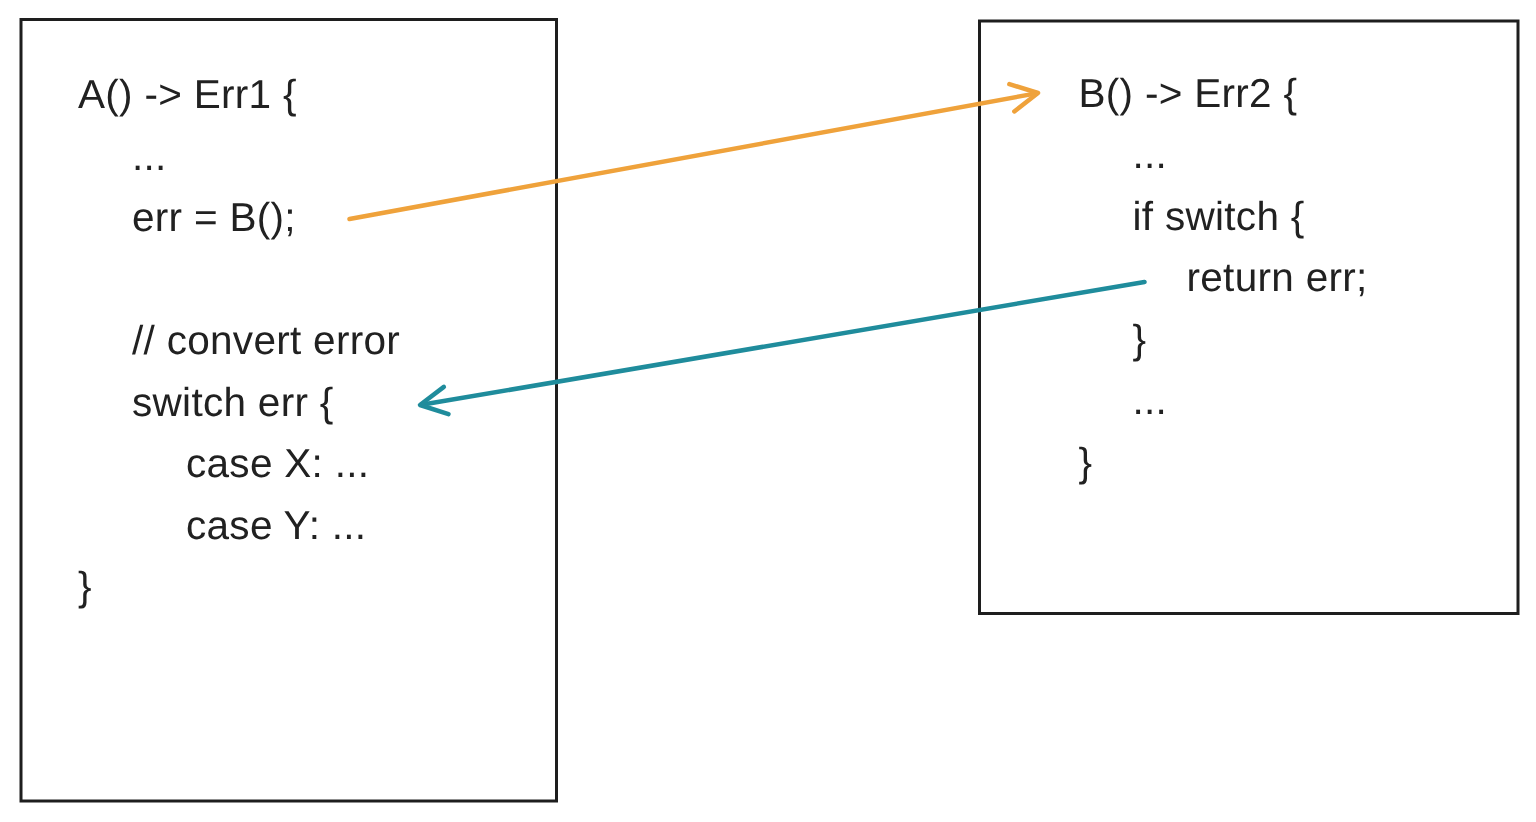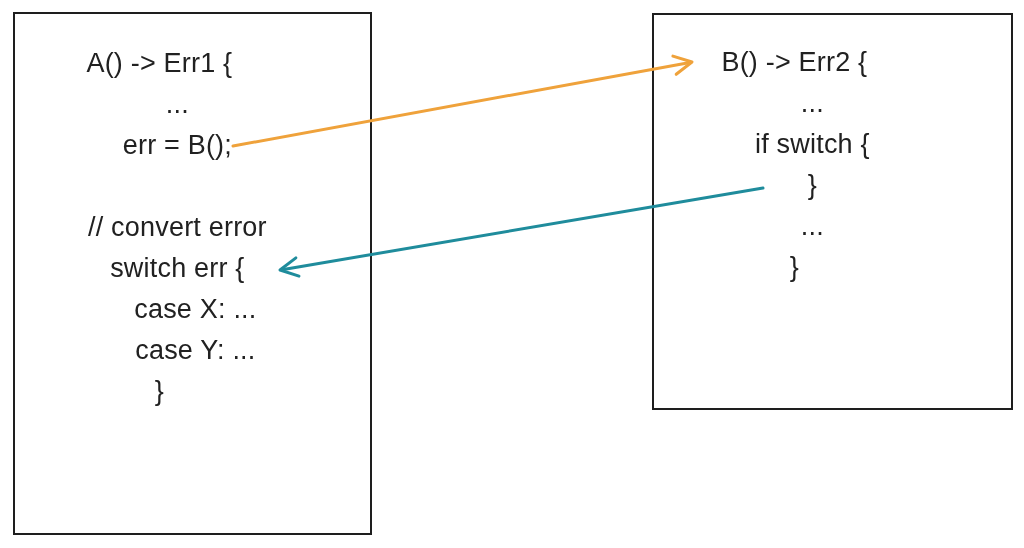--- a/index.html
+++ b/index.html
@@ -37,21 +37,21 @@
   .code {
     position: absolute;
     font-size: 27px;
     line-height: 41px;
     color: #212121;
     white-space: pre;
     letter-spacing: 0.2px;
   }
   #caller-code { left: 37px; top: 29px; }
   #callee-code { left: 65px; top: 27px; }
-  .code-line { height: 41px; text-align: center; }
+  .code-line { height: 41px; }
   .indent-0 { padding-left: 0; }
   .indent-1 { padding-left: 36px; }
   .indent-2 { padding-left: 72px; }
   #arrows-layer {
     position: absolute;
     left: 0; top: 0;
     width: 1024px;
     height: 548px;
     pointer-events: none;
   }
@@ -59,21 +59,21 @@
 </head>
 <body>
 
 <div id="stage">
 
   <div id="caller-box" class="box">
     <div id="caller-code" class="code"><div class="code-line indent-0">A() -&gt; Err1 {</div><div class="code-line indent-1">...</div><div class="code-line indent-1">err = B();</div><div class="code-line indent-0">&nbsp;</div><div class="code-line indent-1">// convert error</div><div class="code-line indent-1">switch err {</div><div class="code-line indent-2">case X: ...</div><div class="code-line indent-2">case Y: ...</div><div class="code-line indent-0">}</div></div>
   </div>
 
   <div id="callee-box" class="box">
-    <div id="callee-code" class="code"><div class="code-line indent-0">B() -&gt; Err2 {</div><div class="code-line indent-1">...</div><div class="code-line indent-1">if switch {</div><div class="code-line indent-1">}</div><div class="code-line indent-1">...</div><div class="code-line indent-0">}</div></div>
+    <div id="callee-code" class="code"><div class="code-line indent-0">B() -&gt; Err2 {</div><div class="code-line indent-1">...</div><div class="code-line indent-1">if switch {</div><div class="code-line indent-2">return err;</div><div class="code-line indent-1">}</div><div class="code-line indent-1">...</div><div class="code-line indent-0">}</div></div>
   </div>
 
   <svg id="arrows-layer" viewBox="0 0 1024 548" xmlns="http://www.w3.org/2000/svg">
       <g>
         <line x1="233" y1="146" x2="690.0" y2="62.4" stroke="#EFA23B" stroke-width="3" stroke-linecap="round" stroke-linejoin="round"></line>
         <polyline points="676.2,74.3 692,62 672.9,56.1" fill="none" stroke="#EFA23B" stroke-width="3" stroke-linecap="round" stroke-linejoin="round"></polyline>
       </g>
       <g>
         <line x1="763" y1="188" x2="282.0" y2="269.7" stroke="#1F8C9C" stroke-width="3" stroke-linecap="round" stroke-linejoin="round"></line>
         <polyline points="295.9,257.9 280,270 299.0,276.1" fill="none" stroke="#1F8C9C" stroke-width="3" stroke-linecap="round" stroke-linejoin="round"></polyline>

